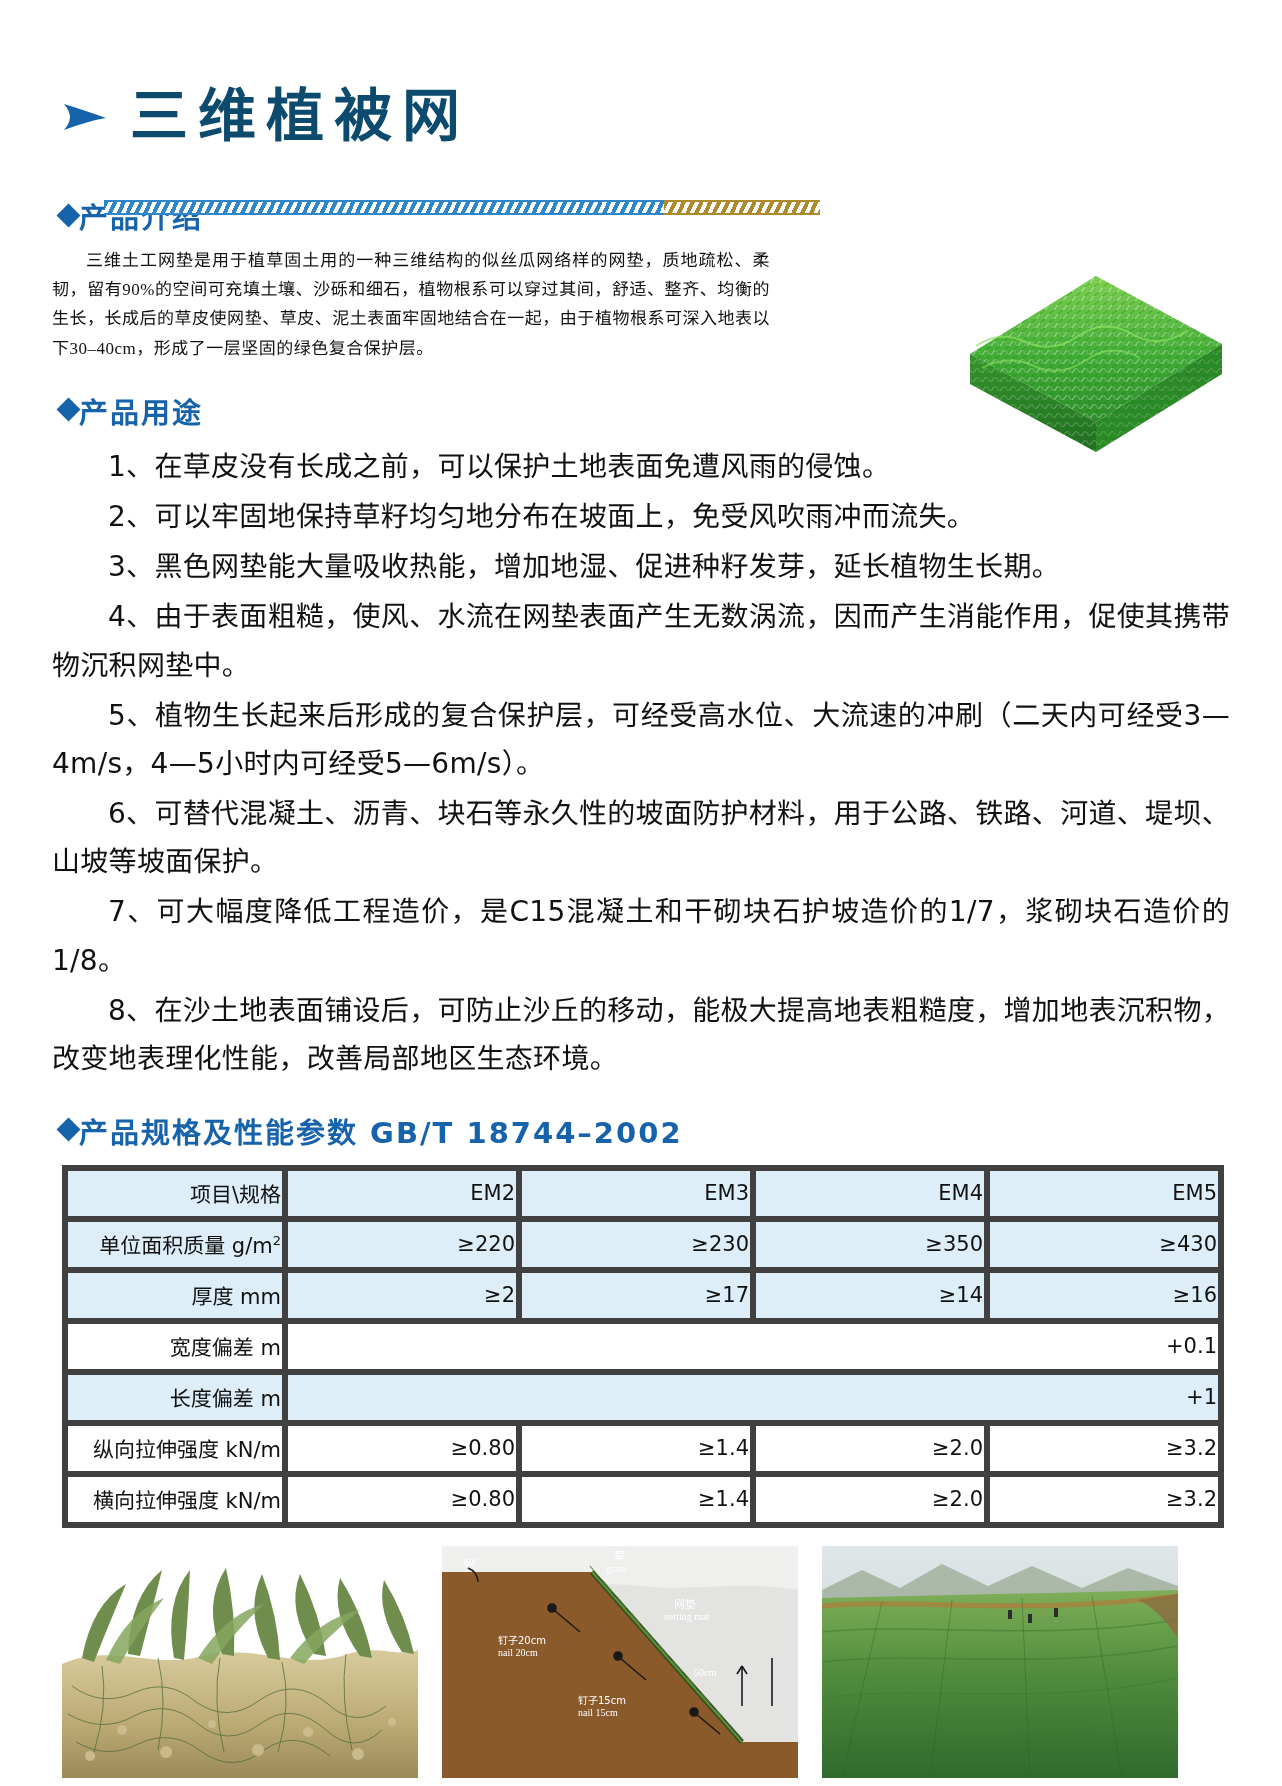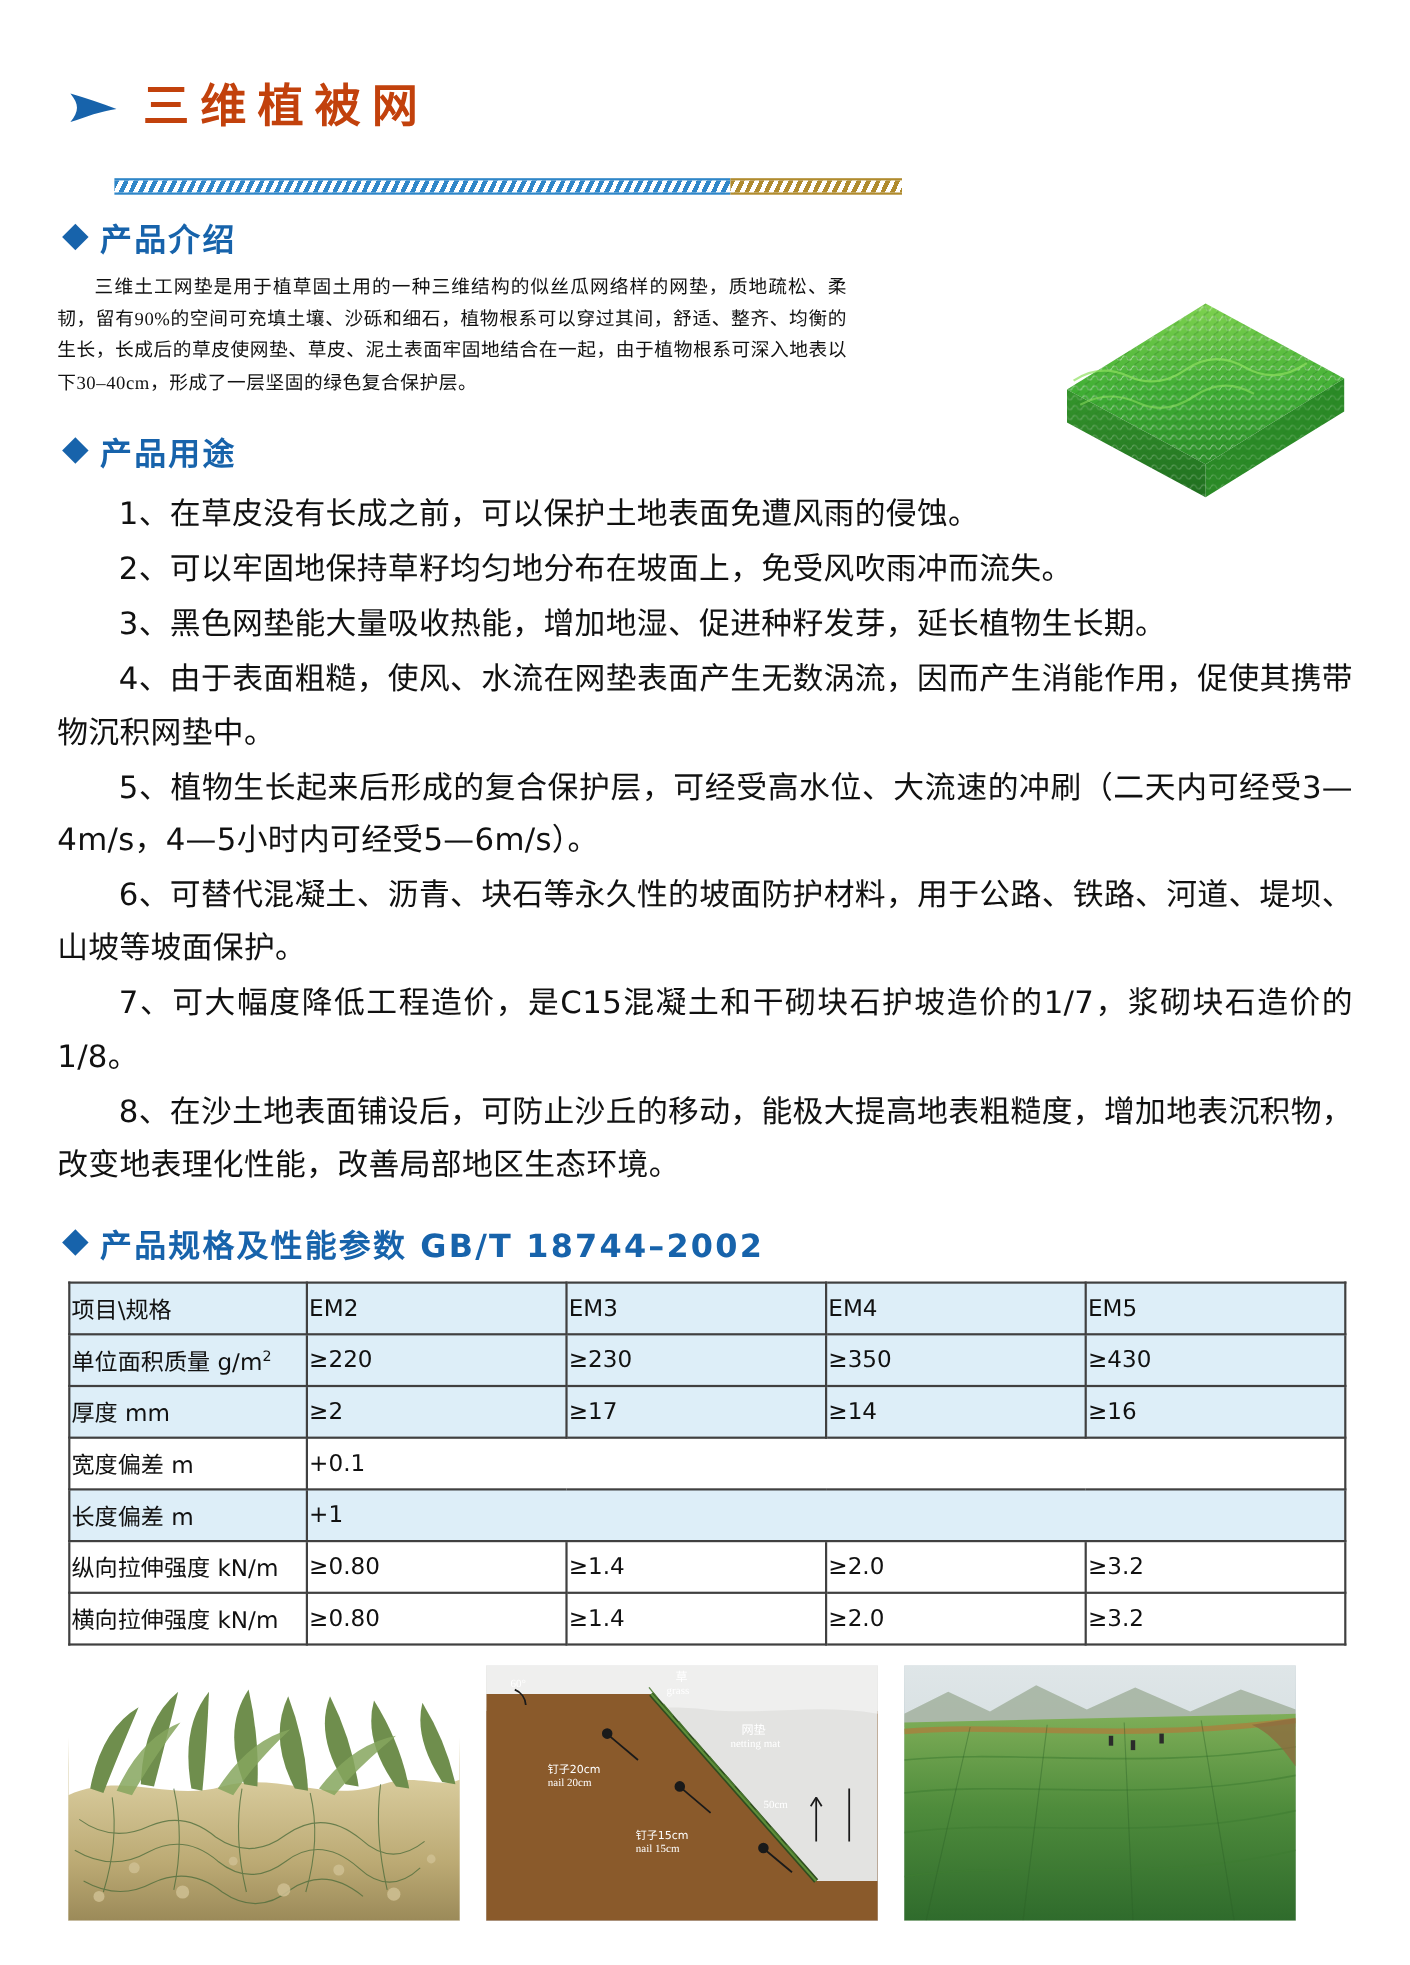--- a/index.html
+++ b/index.html
@@ -36,23 +36,23 @@
     padding-left: 10px;
   }
   .arrow-icon {
     width: 46px;
     height: 36px;
     position: relative;
     flex: none;
   }
   .arrow-icon svg { display: block; }
   .main-title {
-    font-size: 42px;
+    font-size: 58px;
     font-weight: bold;
-    color: #c2410c;
+    color: #0c4a6e;
     letter-spacing: 10px;
     line-height: 1;
     font-family: "DejaVu Sans", "Liberation Sans", sans-serif;
   }
   .rule-wrap {
     position: relative;
     margin-top: 16px;
     margin-left: 52px;
     height: 16px;
     width: 716px;
@@ -78,21 +78,21 @@
         #ffffff 4px, #ffffff 8px);
     border-top: 2px solid #b08b2e;
     border-bottom: 2px solid #b08b2e;
     box-sizing: border-box;
   }
 
   
   .section-head {
     display: flex;
     align-items: center;
-    gap: 14px;
+    gap: 2px;
     margin-top: 26px;
     padding-left: 8px;
   }
   .diamond {
     width: 17px;
     height: 17px;
     background: #1763ab;
     transform: rotate(45deg);
     flex: none;
   }
@@ -146,23 +146,23 @@
     margin-top: 14px;
     padding: 0 6px 0 10px;
   }
   table.spec {
     width: 100%;
     border-collapse: collapse;
     table-layout: fixed;
     font-family: "DejaVu Sans", "Liberation Sans", sans-serif;
   }
   table.spec td {
-    border: 2px solid #404040;
+    border: 6px solid #404040;
     height: 43px;
-    text-align: left;
+    text-align: right;
     font-size: 21px;
     color: #111;
     background: #ffffff;
     margin-left: 36px;
   }
   table.spec tr.shade td { background: #ddeef8; }
   table.spec td.label { width: 212px; }
   .sup { font-size: 13px; vertical-align: super; }
 
   

